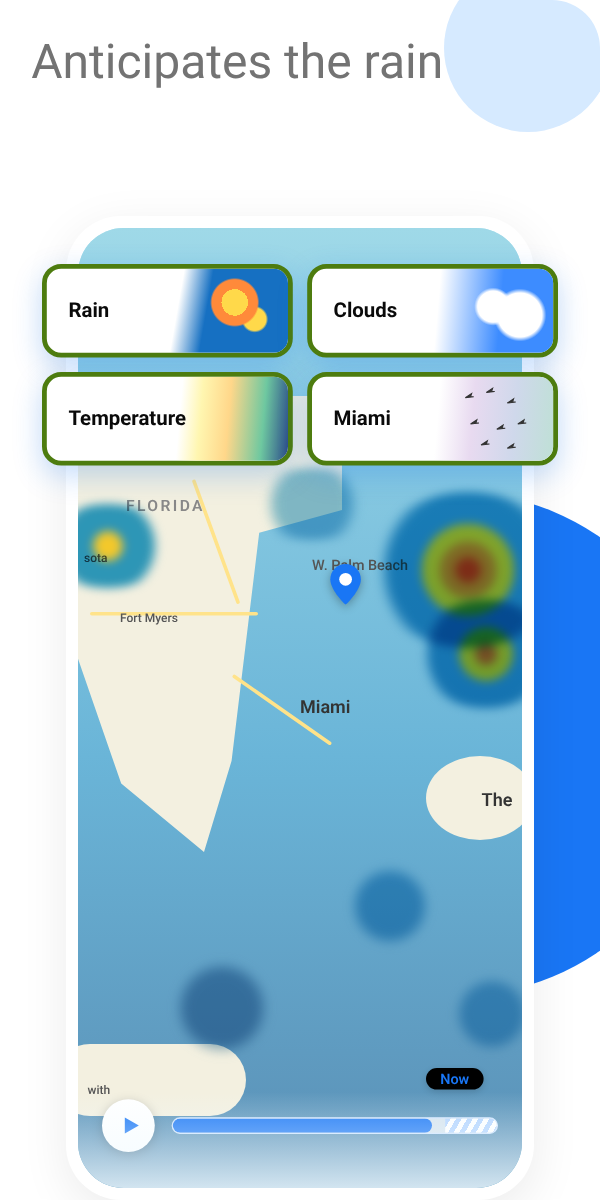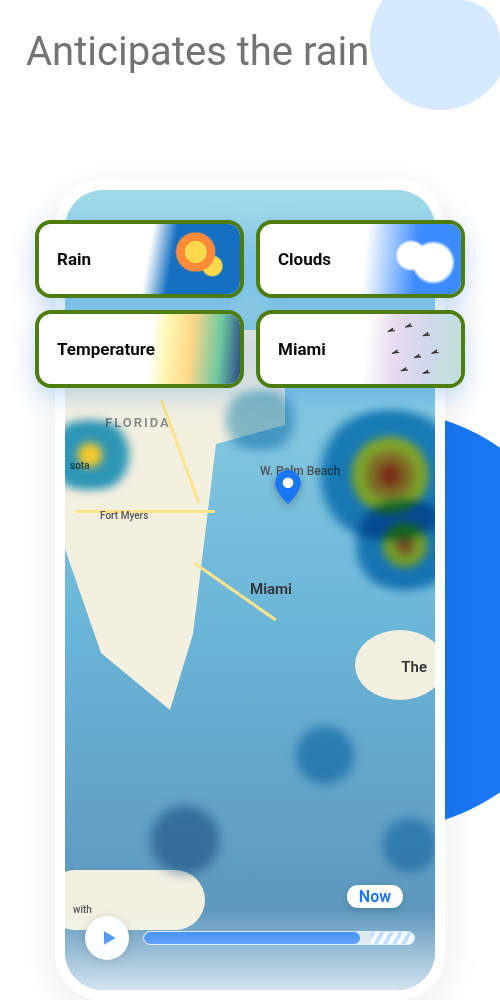--- a/index.html
+++ b/index.html
@@ -30,21 +30,21 @@
 .cards{position:absolute;top:220px;left:50%;transform:translateX(-50%);width:430px;display:grid;grid-template-columns:1fr 1fr;gap:12px;z-index:10}
 .card{height:78px;border-radius:16px;border:4px solid #4d7c0f;background:#fff;display:flex;align-items:center;padding:0 18px;box-shadow:0 8px 24px rgba(25,118,245,.25);position:relative;overflow:hidden}
 .card-label{font-size:17px;font-weight:700;color:#0a0a0a;z-index:2;position:relative}
 .card-preview{position:absolute;right:0;top:0;bottom:0;width:55%}
 
 .controls{position:absolute;right:18px;bottom:135px;width:62px;background:#fff;border-radius:28px;box-shadow:0 4px 16px rgba(0,0,0,.2);display:flex;flex-direction:column;align-items:center;padding:10px 0;gap:8px}
 .layer-thumb{width:38px;height:38px;border-radius:8px;background:linear-gradient(135deg,#ffd94a 0%,#5cc7e8 50%,#3d8cff 100%)}
 .ctl-label{font-size:9px;color:#444;font-weight:500}
 .gear{width:22px;height:22px}
 
-.now-chip{position:absolute;bottom:82px;right:32px;background:#ffffff;border-radius:11px;padding:2px 12px;font-size:16px;color:#1976f5;font-weight:600;box-shadow:0 2px 6px rgba(0,0,0,.15)}
+.now-chip{position:absolute;bottom:82px;right:32px;background:#000000;border-radius:11px;padding:2px 12px;font-size:12px;color:#1976f5;font-weight:600;box-shadow:0 2px 6px rgba(0,0,0,.15)}
 .playback{position:absolute;bottom:30px;left:20px;right:20px;display:flex;align-items:center;gap:14px}
 .play-btn{width:44px;height:44px;border-radius:50%;background:#fff;display:flex;align-items:center;justify-content:center;box-shadow:0 3px 10px rgba(0,0,0,.25)}
 .play-btn svg{margin-left:3px}
 .timeline{flex:1;height:14px;background:rgba(255,255,255,.75);border-radius:8px;border:1px solid #cfe4ff;position:relative;overflow:hidden}
 .timeline-fill{position:absolute;left:0;top:0;bottom:0;width:80%;background:#1976f5;border-radius:8px}
 .timeline-hatch{position:absolute;right:0;top:0;bottom:0;width:16%;background:repeating-linear-gradient(120deg,#b3d4ff 0 4px,#fff 4px 8px)}
 .fade-bottom{position:absolute;left:0;right:0;bottom:0;height:80px;background:linear-gradient(to bottom,rgba(240,250,255,0),rgba(240,250,255,.8))}
 </style>
 </head>
 <body>

